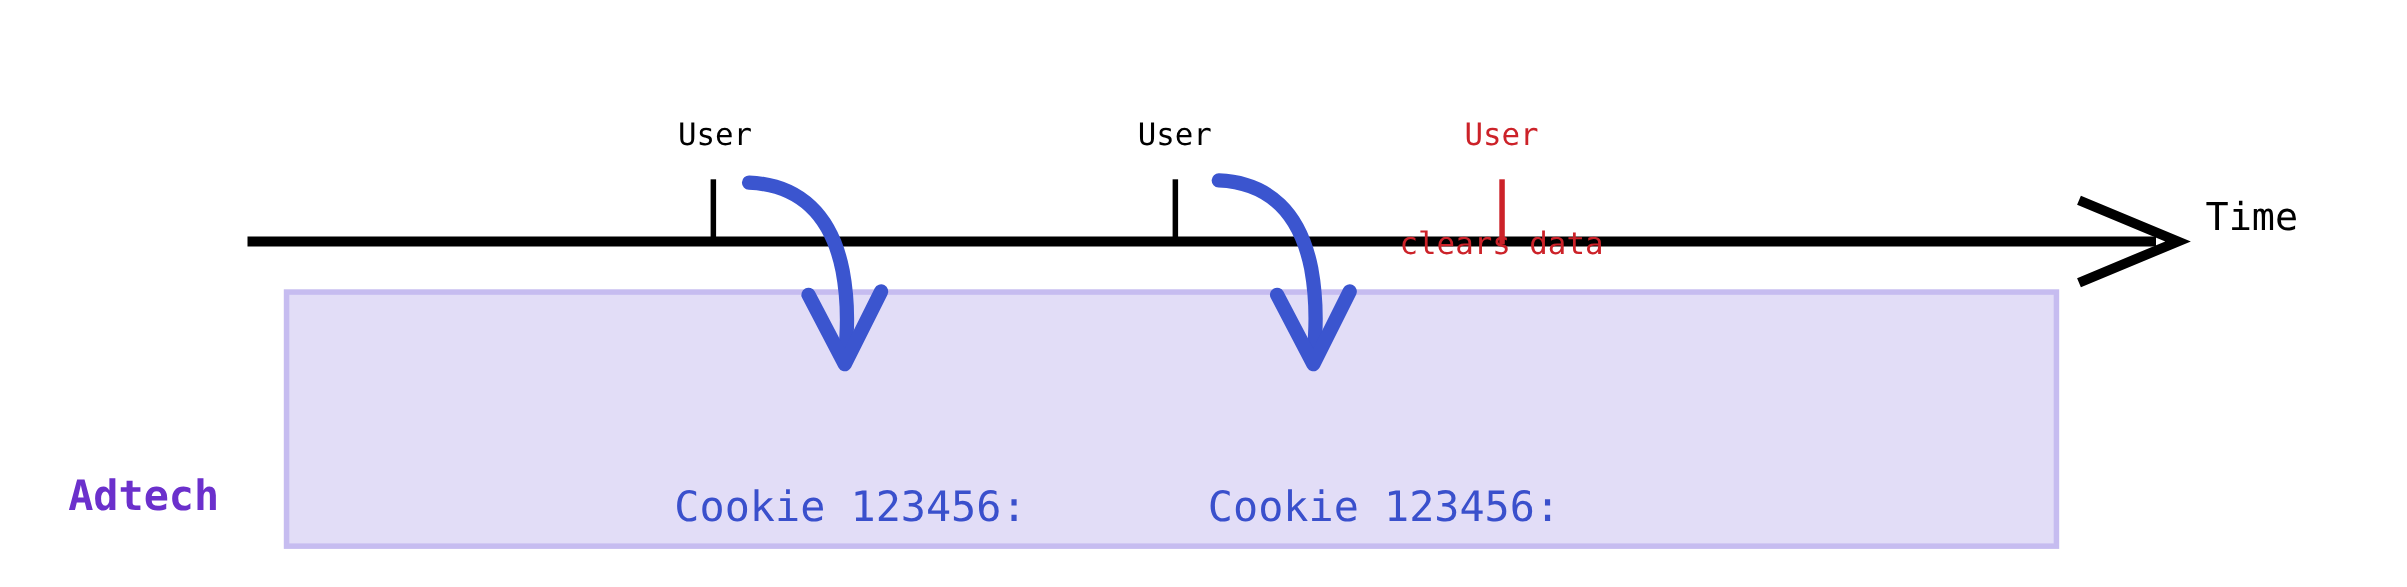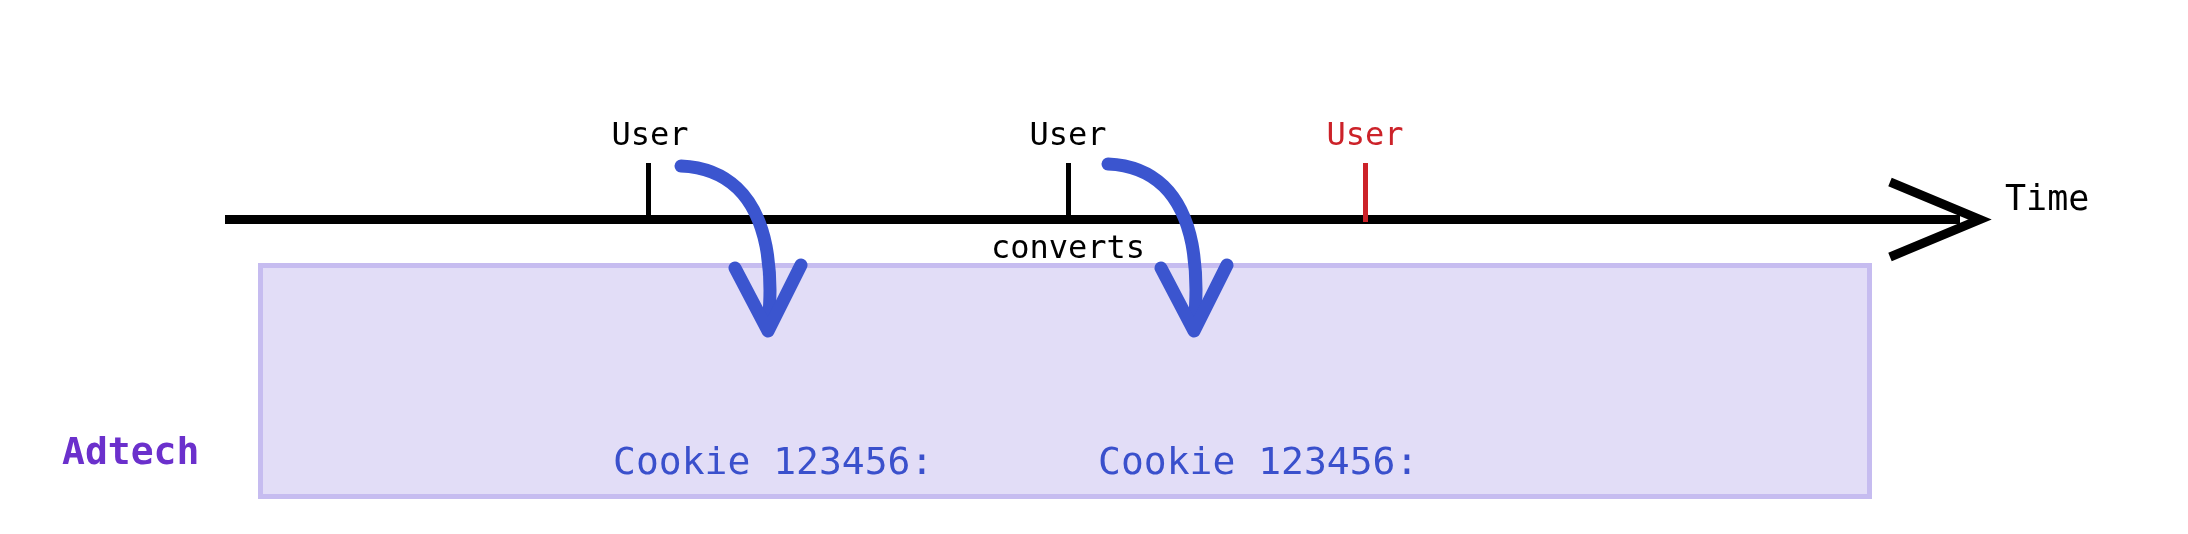--- a/index.html
+++ b/index.html
@@ -27,21 +27,21 @@
     overflow: visible;
   }
   .lbl {
     position: absolute;
     font-family: "DejaVu Sans Mono", "Liberation Mono", monospace;
     white-space: pre;
     line-height: 1.18;
     letter-spacing: 0px;
   }
   .evt-label {
-    font-size: 32px;
+    font-size: 28px;
     text-align: center;
     transform: translateX(-50%);
   }
   .evt-label .l1,
   .evt-label .l2 {
     display: block;
   }
   .time-label {
     font-size: 35px;
     color: #000000;
@@ -96,25 +96,25 @@
     </g>
 
   </svg>
 
   <div class="lbl evt-label" style="left:650px; top:40px; color:#000000;">
     <span class="l1">User</span>
   </div>
 
   <div class="lbl evt-label" style="left:1068px; top:40px; color:#000000;">
     <span class="l1">User</span>
-    <span class="l2">converts</span>
   </div>
 
   <div class="lbl evt-label" style="left:1365px; top:40px; color:#CC2229;">
     <span class="l1">User</span>
+    <span class="l2">clears data</span>
   </div>
 
   <div class="lbl time-label" style="left:2005px; top:199px; transform:translateY(-50%);">Time</div>
 
   <div class="lbl server-label" style="left:62px; top:333px; color:#6B30CC;">
     <span class="l1">Adtech</span>
     
   </div>
 
   <div class="lbl log-entry" style="left:613px; top:345px; color:#3A50CC;">

